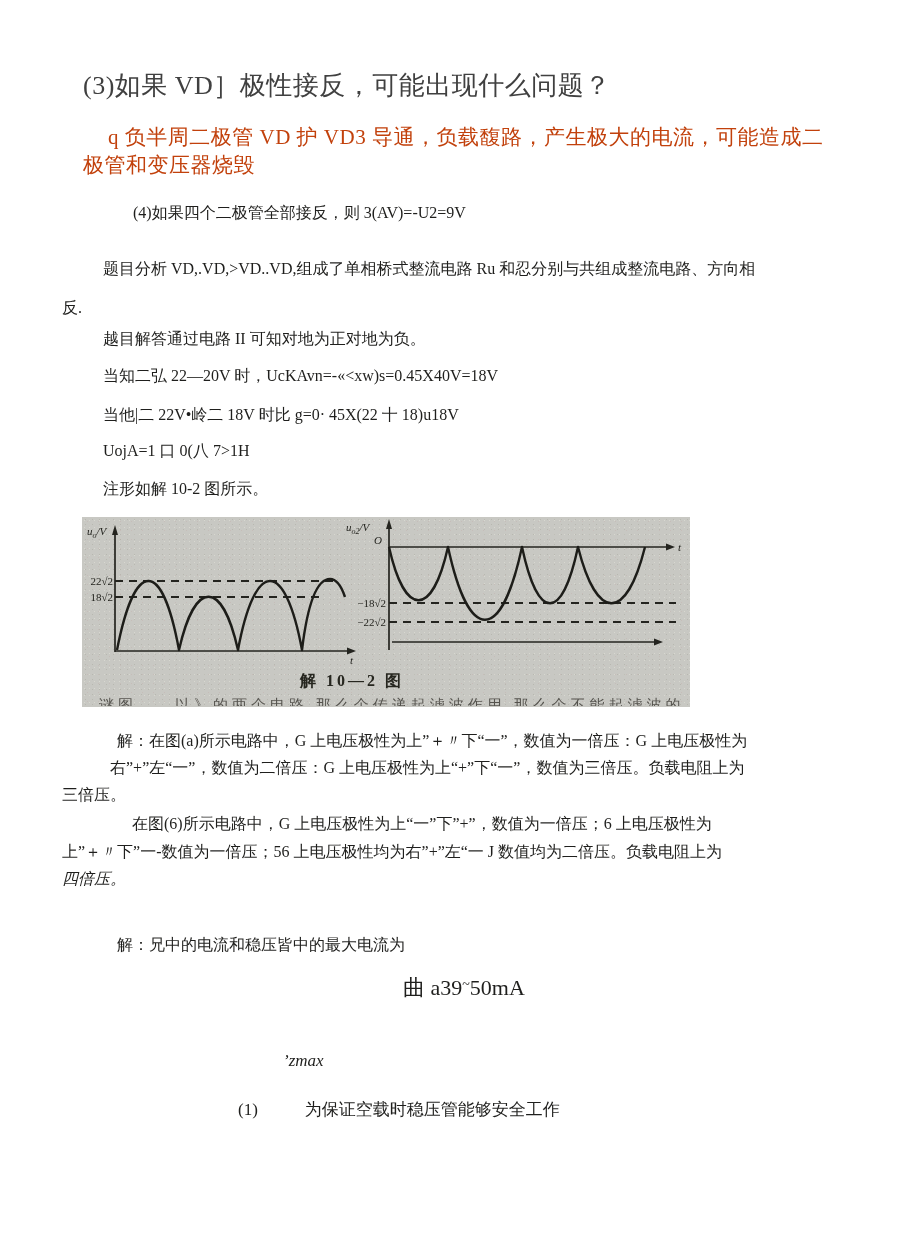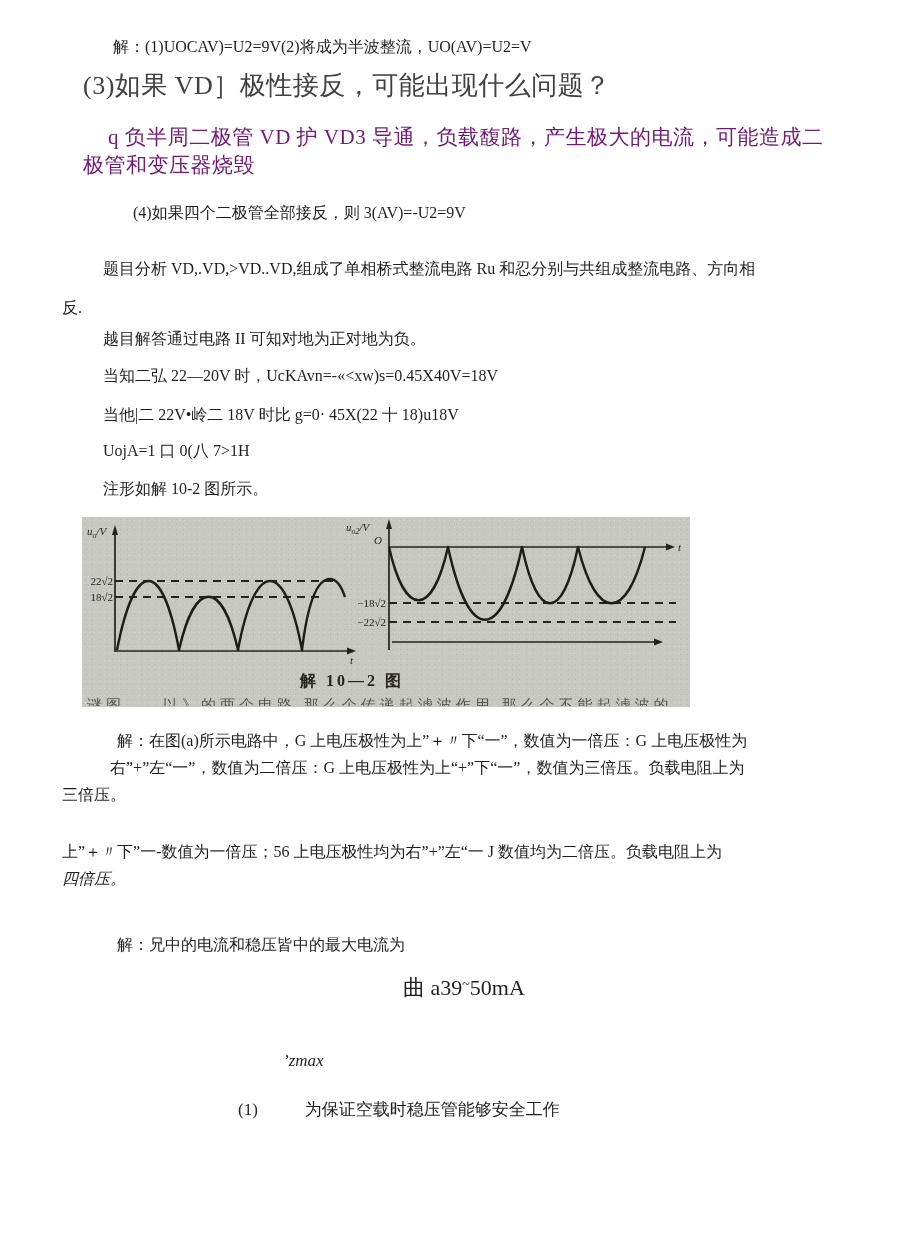--- a/index.html
+++ b/index.html
@@ -1,20 +1,20 @@
 <!DOCTYPE html>
 <html><head>
 <meta charset="utf-8">
 <style>
   html,body{margin:0;padding:0;background:#ffffff;}
   .page{position:relative;width:920px;height:1250px;background:#ffffff;overflow:hidden;
         font-family:"Liberation Serif","DejaVu Serif",serif;color:#1e1e1e;}
   .tl{position:absolute;white-space:pre;font-size:16px;line-height:20px;color:#1f1f1d;}
   .red{color:#404040;font-size:26px;font-weight:500;letter-spacing:.5px;}
-  .blue{color:#701a75;font-size:21px;letter-spacing:.5px;}
+  .blue{color:#c2410c;font-size:21px;letter-spacing:.5px;}
   .sol-intro{left:113px;top:37px;}
   .q3{left:83px;top:76px;}
   .blue1{left:108px;top:127px;}
   .blue2{left:83px;top:155px;}
   .q4{left:113px;top:203px;margin-left:20px;}
   .ana1{left:103px;top:259px;}
   .ana2{left:62px;top:298px;}
   .ground{left:103px;top:329px;}
   .calc1{left:103px;top:366px;}
   .calc2{left:103px;top:405px;}
@@ -38,34 +38,33 @@
           background-image:
             radial-gradient(circle, rgba(170,170,160,.55) 12%, rgba(0,0,0,0) 13%),
             radial-gradient(circle, rgba(222,222,214,.7) 10%, rgba(0,0,0,0) 11%),
             radial-gradient(circle, rgba(190,150,150,.22) 9%, rgba(0,0,0,0) 10%);
           background-size:7px 5px,5px 7px,11px 9px;}
   .figure svg{position:absolute;left:0;top:0;}
   .fig-caption{position:absolute;left:218px;top:154px;font-size:16px;font-weight:600;
                letter-spacing:3px;color:#26261f;}
   .cutoff{position:absolute;left:5px;right:5px;top:176px;height:13px;overflow:hidden;}
   .cutoff div{margin-top:5px;font-size:15px;line-height:15px;white-space:nowrap;
-              letter-spacing:4px;color:#413f3a;filter:blur(.5px);opacity:.85;}
+              letter-spacing:4px;color:#413f3a;filter:blur(.5px);opacity:.85;margin-left:12px;}
   .ax{stroke:#24241f;stroke-width:1.7;fill:none;}
   .dash{stroke:#24241f;stroke-width:2;fill:none;stroke-dasharray:8 6;}
   .wave{stroke:#1d1d19;stroke-width:2.4;fill:none;stroke-linejoin:round;}
   .ah{fill:#24241f;}
   .ft{font-family:"Liberation Serif","DejaVu Serif",serif;fill:#24241f;font-size:11px;}
   .it{font-style:italic;}
 </style>
 </head>
 <body>
 
 <div class="page">
 
-  <div class="tl sol-intro">解：(1)UOCAV)=U2=9V(2)将成为半波整流，UO(AV)=U2=V</div>
   <div class="tl red q3">(3)如果 VD］极性接反，可能出现什么问题？</div>
   <div class="tl blue blue1">q 负半周二极管 VD 护 VD3 导通，负载馥路，产生极大的电流，可能造成二</div>
   <div class="tl blue blue2">极管和变压器烧毁</div>
   <div class="tl q4">(4)如果四个二极管全部接反，则 3(AV)=-U2=9V</div>
   <div class="tl ana1">题目分析 VD,.VD,&gt;VD..VD,组成了单相桥式整流电路 Ru 和忍分别与共组成整流电路、方向相</div>
   <div class="tl ana2">反.</div>
   <div class="tl ground">越目解答通过电路 II 可知对地为正对地为负。</div>
   <div class="tl calc1">当知二弘 22—20V 时，UcKAvn=-«&lt;xw)s=0.45X40V=18V</div>
   <div class="tl calc2">当他|二 22V•岭二 18V 时比 g=0· 45X(22 十 18)u18V</div>
   <div class="tl calc3">UojA=1 口 0(八 7&gt;1H</div>
@@ -103,20 +102,21 @@
     </svg>
     <div class="fig-caption">解 10—2 图</div>
     <div class="cutoff">
       <div>谜图——以》的两个电路 那么个传递起滤波作用 那么个不能起滤波的</div>
     </div>
   </div>
 
   <div class="tl solA1">解：在图(a)所示电路中，G 上电压极性为上”＋〃下“一”，数值为一倍压：G 上电压极性为</div>
   <div class="tl solA2">右”+”左“一”，数值为二倍压：G 上电压极性为上“+”下“一”，数值为三倍压。负载电阻上为</div>
   <div class="tl solA3">三倍压。</div>
+  <div class="tl solB1">在图(6)所示电路中，G 上电压极性为上“一”下”+”，数值为一倍压；6 上电压极性为</div>
   <div class="tl solB2">上”＋〃下”一-数值为一倍压；56 上电压极性均为右”+”左“一 J 数值均为二倍压。负载电阻上为</div>
   <div class="tl solB3">四倍压。</div>
   <div class="tl solC">解：兄中的电流和稳压皆中的最大电流为</div>
 
   <div class="tl formula"><span>曲 a39</span><sup>~</sup><span>50mA</span></div>
 
   <div class="tl izmax">’zmax</div>
 
   <div class="tl item1"><span>(1)</span><span class="gap"></span><span>为保证空载时稳压管能够安全工作</span></div>
 

